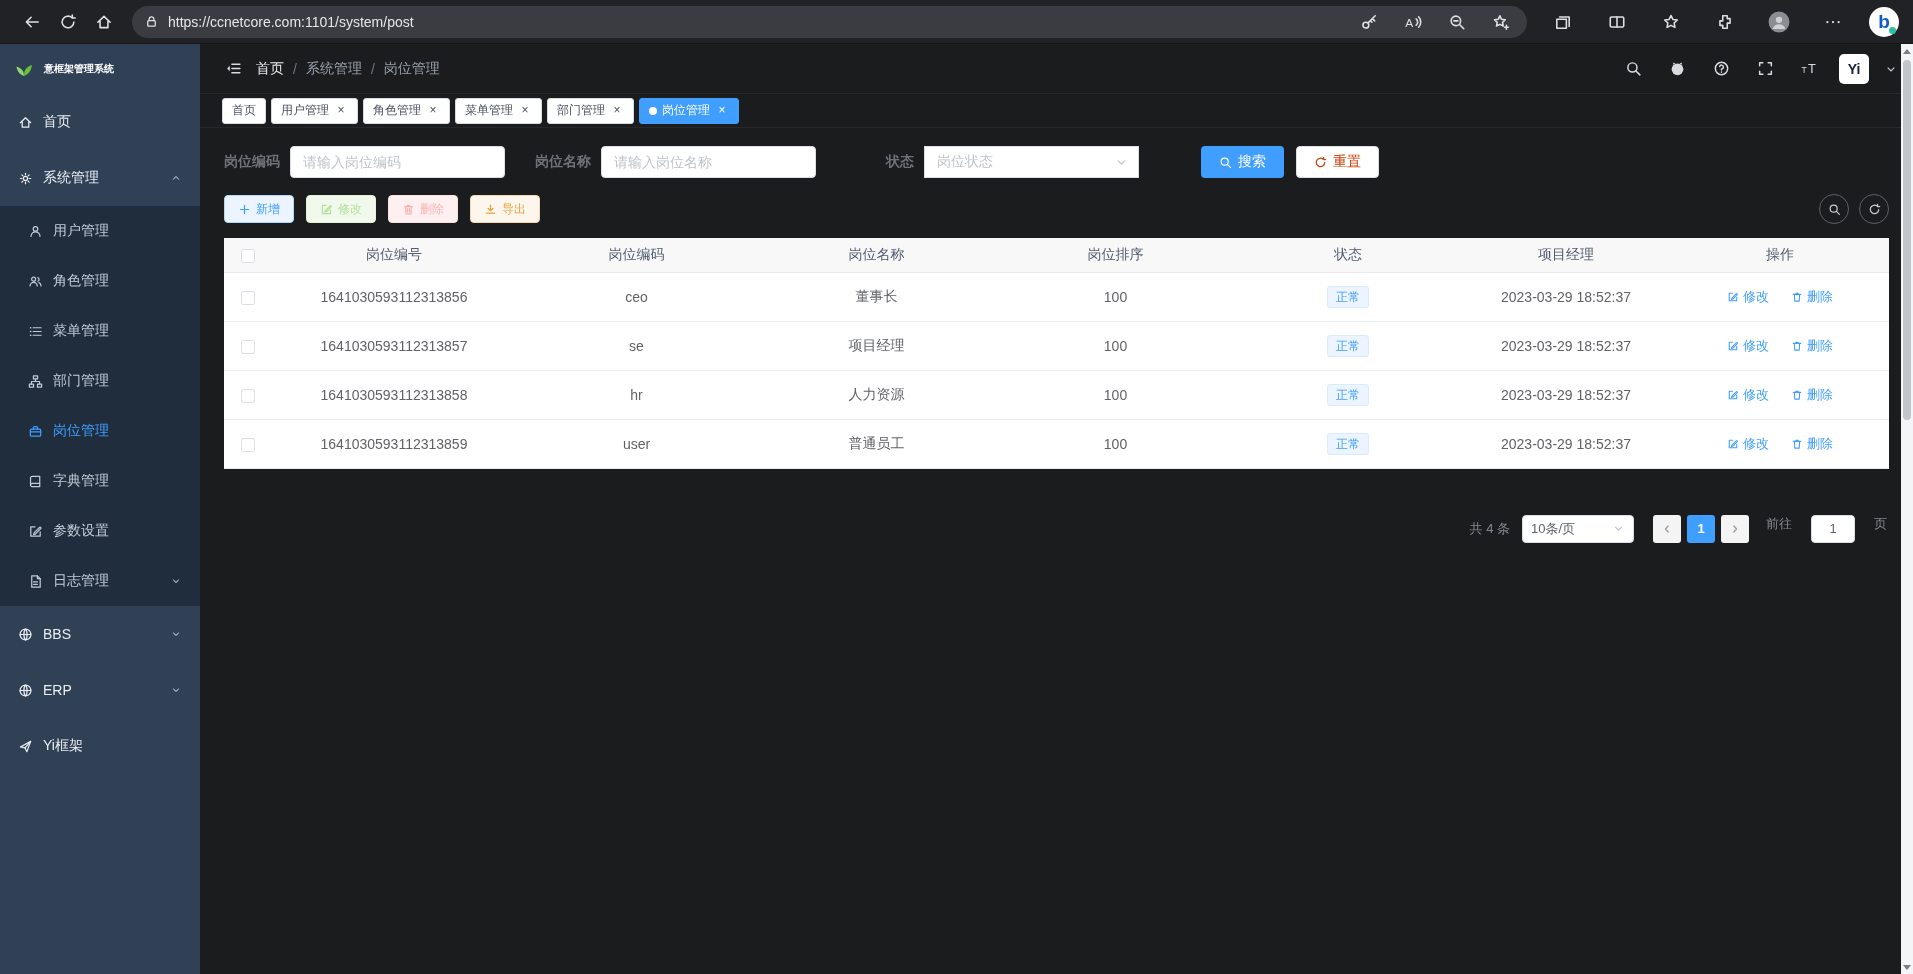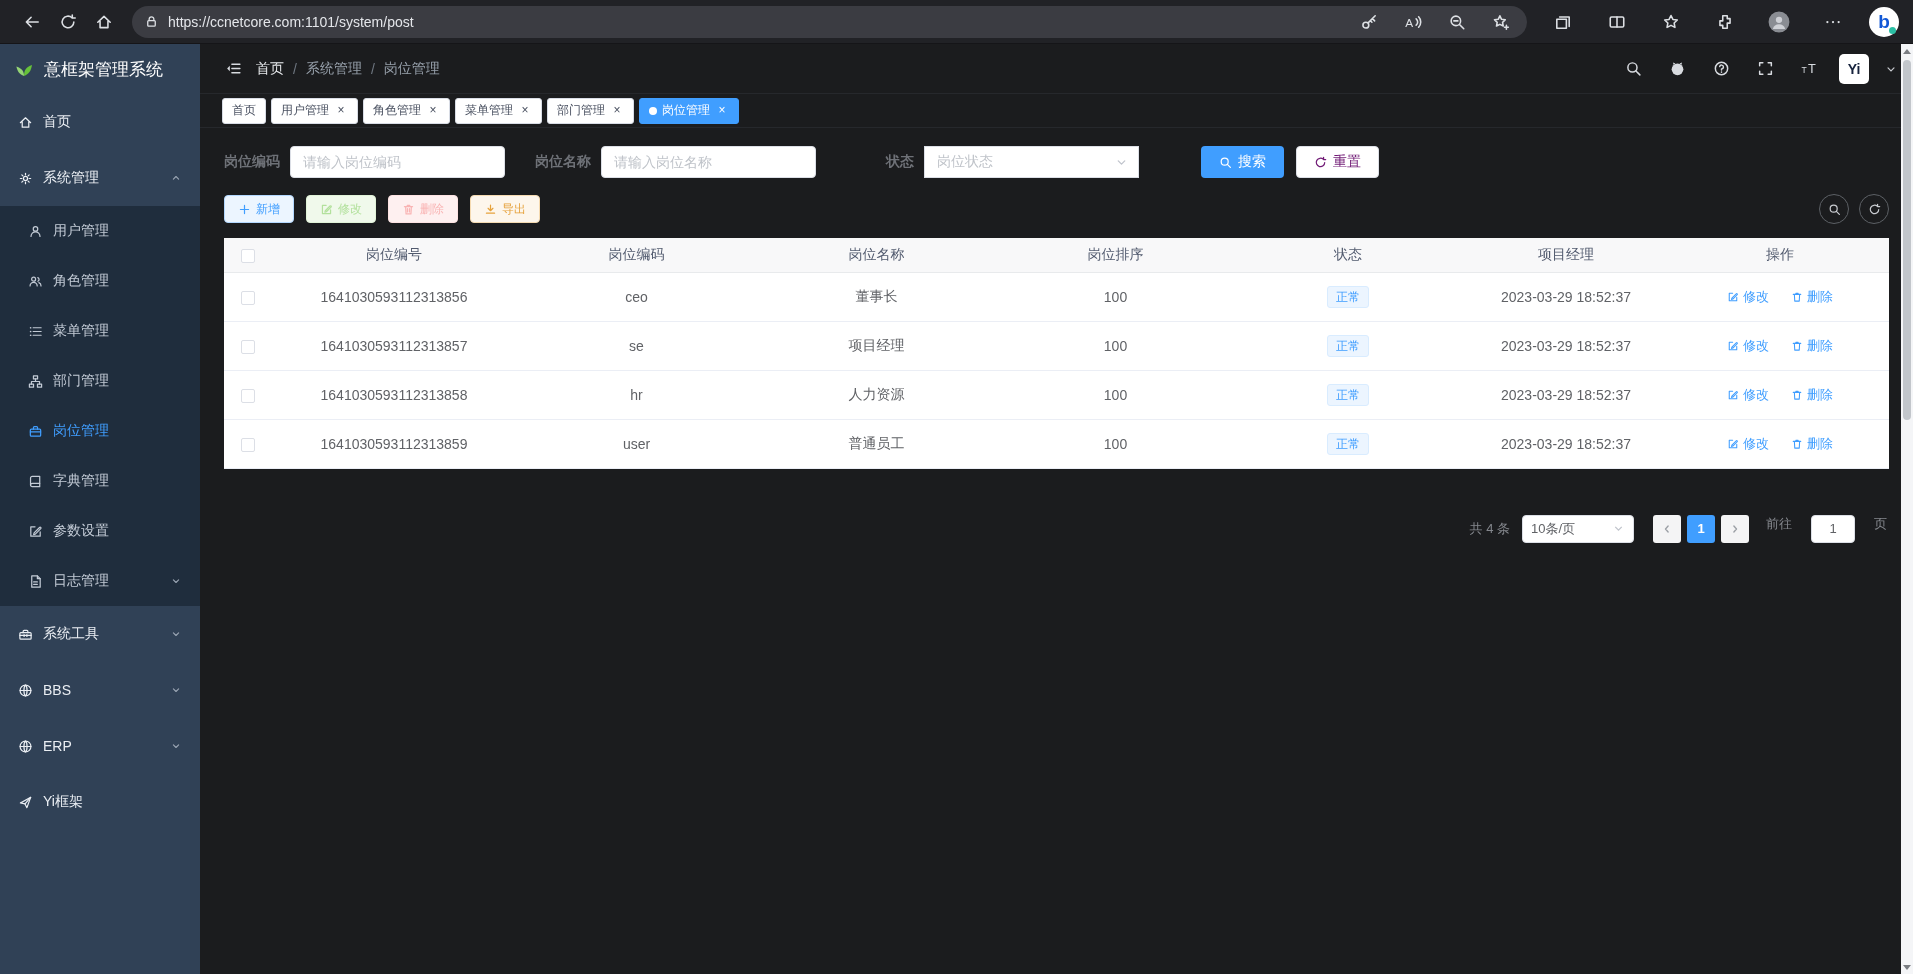--- a/index.html
+++ b/index.html
@@ -18,21 +18,21 @@
   .avatar-btn .av{width:22px;height:22px;border-radius:50%}
   .bing-btn{width:30px;height:30px;border-radius:50%;background:#fff;display:flex;align-items:center;justify-content:center;font-weight:bold;font-size:19px;color:#1158d6;position:relative}
   .bing-btn i{position:absolute;right:3px;bottom:3px;width:7px;height:7px;border-radius:50%;background:#2bbfa4;font-style:normal}
 
   
   .app{display:flex;height:930px}
 
   
   .sidebar{width:200px;flex:0 0 200px;background:#304156;overflow:hidden}
   .logo{height:50px;display:flex;align-items:center;gap:10px;padding:0 14px;cursor:pointer}
-  .logo-title{color:#fff;font-weight:normal;font-size:17px;white-space:nowrap}
+  .logo-title{color:#fff;font-weight:bold;font-size:10px;white-space:nowrap}
   .mi{height:56px;display:flex;align-items:center;gap:10px;padding:0 18px;color:#eaeef3;font-size:14px;cursor:pointer;white-space:nowrap}
   .sub{background:#1f2d3d}
   .sub .mi{height:50px;padding-left:28px;color:#c3cbd6}
   .mi.active{color:#409eff}
   .ic{width:15px;height:15px;stroke:currentColor;fill:none;stroke-width:1.3;stroke-linecap:round;stroke-linejoin:round;flex:0 0 auto}
   .chev{margin-left:auto;width:12px;height:12px;stroke:#9aa5b3;fill:none;stroke-width:1.5;stroke-linecap:round;stroke-linejoin:round}
 
   
   .main{flex:1;display:flex;flex-direction:column;min-width:0}
   .navbar{height:50px;display:flex;align-items:center;padding:0 16px;background:#1b1c1e;border-bottom:1px solid #26282c}
@@ -59,21 +59,21 @@
   .filter-row{display:flex;align-items:center;margin-bottom:16px}
   .f-label{font-size:14px;font-weight:bold;color:#6e7177;margin-right:10px;white-space:nowrap}
   .inp{height:32px;width:215px;border:1px solid #dcdfe6;border-radius:4px;background:#fff;padding:0 12px;font-size:14px;color:#606266;outline:none;font-family:inherit}
   .inp::placeholder{color:#bfc3c9}
   .fitem{display:flex;align-items:center;margin-right:30px}
   .fitem.status{margin-left:40px}
   .sel{height:32px;width:215px;border:1px solid #dcdfe6;border-radius:0;background:#fff;display:flex;align-items:center;justify-content:space-between;padding:0 10px 0 12px;font-size:14px;color:#bfc3c9;cursor:pointer}
   .sel .chv{width:13px;height:13px;stroke:#c0c4cc;fill:none;stroke-width:1.6;stroke-linecap:round;stroke-linejoin:round}
   .btn{height:32px;display:inline-flex;align-items:center;gap:6px;padding:0 17px;border-radius:4px;font-size:14px;border:1px solid transparent;cursor:pointer;font-family:inherit;white-space:nowrap}
   .btn-primary{background:#409eff;color:#fff}
-  .btn-default{background:#fff;border-color:#dcdfe6;color:#701a75}
+  .btn-default{background:#fff;border-color:#dcdfe6;color:#c2410c}
   .bsi{width:13px;height:13px;stroke:currentColor;fill:none;stroke-width:1.5;stroke-linecap:round;stroke-linejoin:round}
   .ml32{margin-left:32px}.ml12{margin-left:12px}
 
   .tool-row{display:flex;align-items:center;margin-bottom:14px}
   .btn-mini{height:28px;padding:0 13px;font-size:12px;gap:5px}
   .plain-primary{background:#ecf5ff;border-color:#b3d8ff;color:#409eff}
   .plain-success.dis{background:#f0f9eb;border-color:#e1f3d8;color:#b3e19d;cursor:not-allowed}
   .plain-danger.dis{background:#fef0f0;border-color:#fde2e2;color:#f9b4b4;cursor:not-allowed}
   .plain-warning{background:#fdf6ec;border-color:#f5dab1;color:#e6a23c}
   .tool-row .btn{margin-right:12px}
@@ -298,30 +298,20 @@
                 <path d="M4 2h6l3 3v9H4Z"></path>
                 <path d="M10 2v3h3M6 8.5h4M6 11h4"></path>
               </svg>
             <span>日志管理</span>
             <svg class="chev" viewBox="0 0 16 16">
                 <path d="M4.5 6.5 8 10l3.5-3.5"></path>
               </svg>
           </div>
         </div>
 
-        <div class="mi">
-          <svg class="ic" viewBox="0 0 16 16">
-              <rect x="2" y="6" width="12" height="7" rx="1"></rect>
-              <path d="M5.5 6V4.5a1 1 0 0 1 1-1h3a1 1 0 0 1 1 1V6M2 9h12M6.5 8v2M9.5 8v2"></path>
-            </svg>
-          <span>系统工具</span>
-          <svg class="chev" viewBox="0 0 16 16">
-              <path d="M4.5 6.5 8 10l3.5-3.5"></path>
-            </svg>
-        </div>
         <div class="mi">
           <svg class="ic" viewBox="0 0 16 16">
               <circle cx="8" cy="8" r="5.8"></circle>
               <path d="M2.2 8h11.6M8 2.2c2.2 1.8 2.2 9.8 0 11.6M8 2.2c-2.2 1.8-2.2 9.8 0 11.6"></path>
             </svg>
           <span>BBS</span>
           <svg class="chev" viewBox="0 0 16 16">
               <path d="M4.5 6.5 8 10l3.5-3.5"></path>
             </svg>
         </div>

